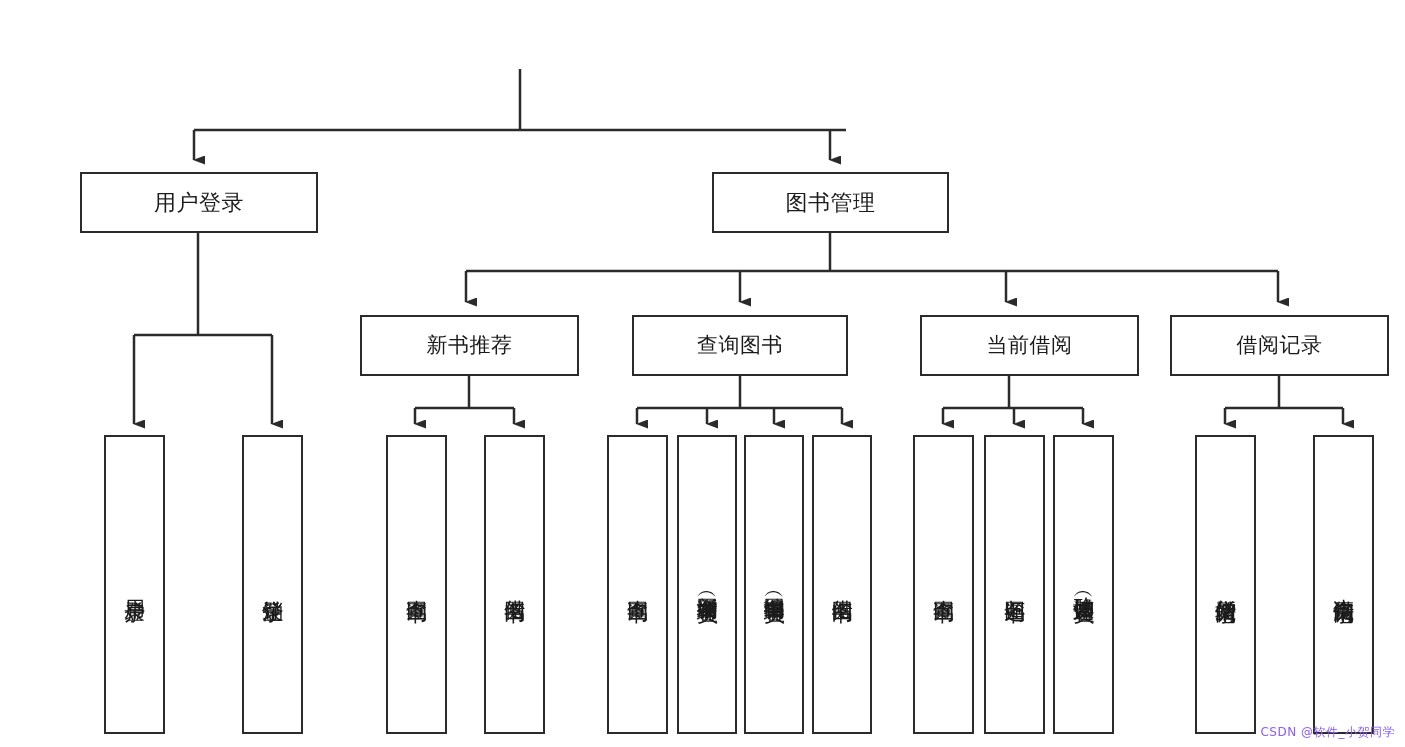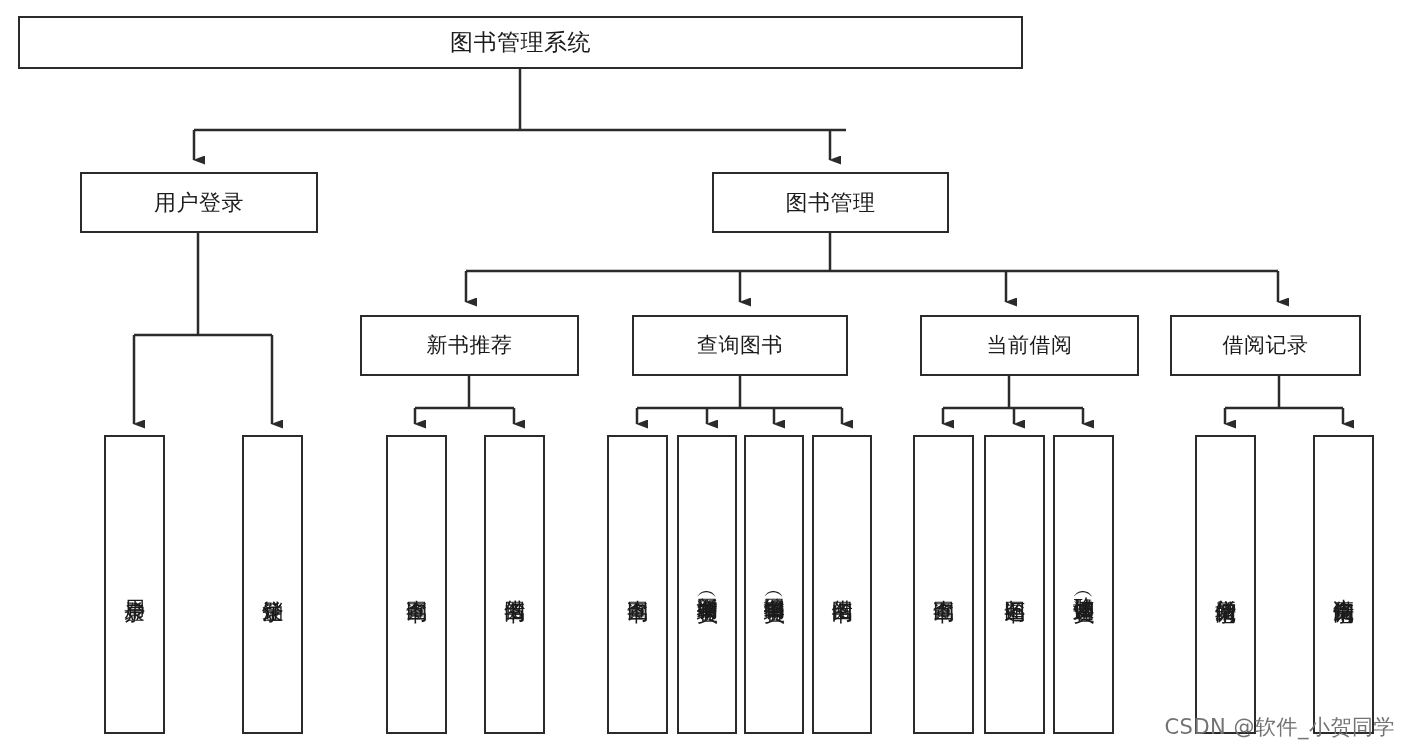--- a/index.html
+++ b/index.html
@@ -62,22 +62,22 @@
     line-height: 1.08;
     letter-spacing: 1px;
     color: #1b1b1b;
     white-space: nowrap;
     text-align: center;
   }
   .watermark {
     position: absolute;
     right: 10px;
     bottom: 6px;
-    font-size: 21px;
-    color: #737373;
+    font-size: 12px;
+    color: #8b5cf6;
     white-space: nowrap;
     letter-spacing: 0.5px;
   }
 </style>
 </head>
 <body>
 
 <div id="canvas">
 
   <svg class="wires" viewBox="0 0 1405 747" xmlns="http://www.w3.org/2000/svg">
@@ -123,41 +123,38 @@
       <path d="M 1014 408 L 1014 424" marker-end="url(#arrow)"></path>
       <path d="M 1083 408 L 1083 424" marker-end="url(#arrow)"></path>
 
       <path d="M 1279 376 L 1279 408"></path>
       <path d="M 1225 408 L 1343 408"></path>
       <path d="M 1225 408 L 1225 424" marker-end="url(#arrow)"></path>
       <path d="M 1343 408 L 1343 424" marker-end="url(#arrow)"></path>
     </g>
   </svg>
 
-  <div class="node root" style="left:18px; top:16px; width:1005px; height:53px;">
-    <span class="node-label">图书管理系统</span>
-  </div>
 
   <div class="node level1" style="left:80px; top:172px; width:238px; height:61px;">
     <span class="node-label">用户登录</span>
   </div>
   <div class="node level1" style="left:712px; top:172px; width:237px; height:61px;">
     <span class="node-label">图书管理</span>
   </div>
 
   <div class="node level2" style="left:360px; top:315px; width:219px; height:61px;">
     <span class="node-label">新书推荐</span>
   </div>
   <div class="node level2" style="left:632px; top:315px; width:216px; height:61px;">
     <span class="node-label">查询图书</span>
   </div>
   <div class="node level2" style="left:900px; top:315px; width:219px; height:61px;margin-left:20px;">
     <span class="node-label">当前借阅</span>
   </div>
-  <div class="node level2" style="left:1170px; top:315px; width:191px; height:61px;">
+  <div class="node level2" style="left:1170px; top:315px; width:219px; height:61px;">
     <span class="node-label">借阅记录</span>
   </div>
 
   <div class="leaf" style="left:104px; top:435px; width:61px; height:299px;">
     <span class="leaf-label">用户登录</span>
   </div>
   <div class="leaf" style="left:242px; top:435px; width:61px; height:299px;">
     <span class="leaf-label">注销登录</span>
   </div>
 

